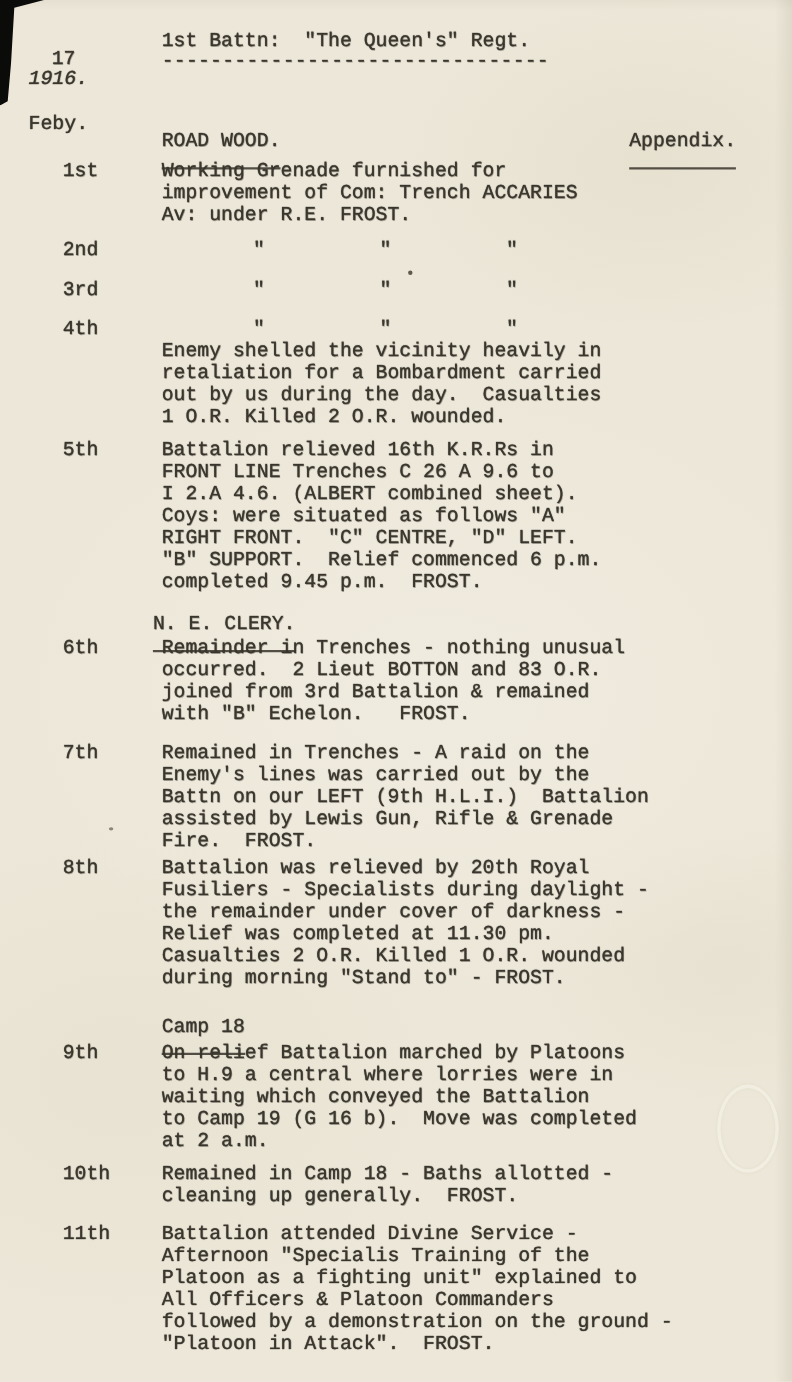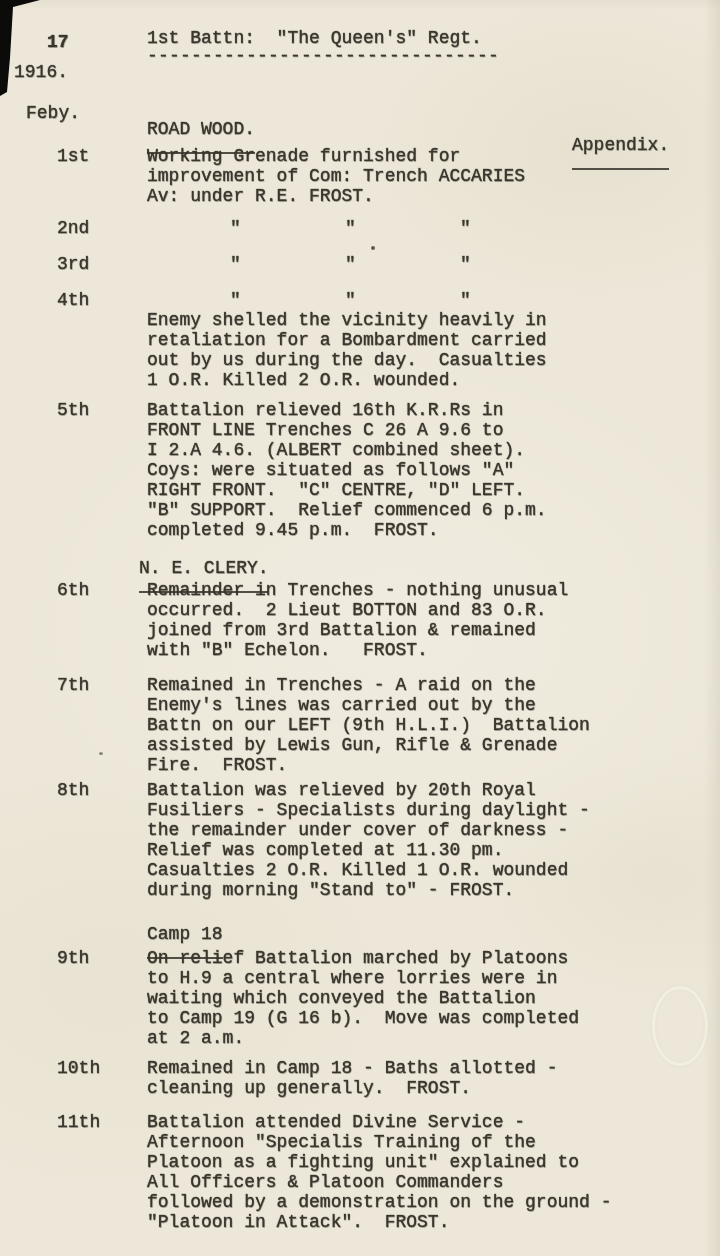--- a/index.html
+++ b/index.html
@@ -20,25 +20,25 @@
     color:#3b372e;
     text-shadow:0 0 1px rgba(52,48,40,0.75), 0.6px 0.7px 0.5px rgba(52,48,40,0.30);
     -webkit-text-stroke:0.3px rgba(52,48,40,0.45);
   }
   .abs{position:absolute;}
   .txt{font-size:18px;line-height:20px;white-space:pre-wrap;}
   .underlined{padding-bottom:13px;border-bottom:2.5px solid rgba(56,52,43,0.85);margin-top:16px;}
   
   .page-title{left:147px;top:28px;}
   .title-rule{left:147px;top:46px;letter-spacing:0.2px;}
-  .page-num{left:47px;top:32px;font-weight:bold;}
-  .year{left:14px;top:62px;}
+  .page-num{left:47px;top:44px;}
+  .year{left:26px;top:62px;font-style:italic;}
   .month{left:26px;top:103px;}
   .location{left:147px;top:103px;}
-  .appendix{left:572px;top:119px;}
+  .appendix{left:572px;top:103px;}
   
   .entry{position:absolute;left:0;width:720px;}
   .entry .date{position:absolute;left:28px;top:0;margin-left:29px;}
   .entry .body{position:absolute;left:147px;top:0;width:540px;}
   .entry .body.shift{top:20px;}
   .d1{position:absolute;left:230px;top:0;}
   .d2{position:absolute;left:345px;top:0;}
   .d3{position:absolute;left:460px;top:0;}
   .e1{top:146px;} .e2{top:218px;} .e3{top:254px;} .e4{top:290px;}
   .e5{top:400px;} .h-clery{left:139px;top:542px;}

